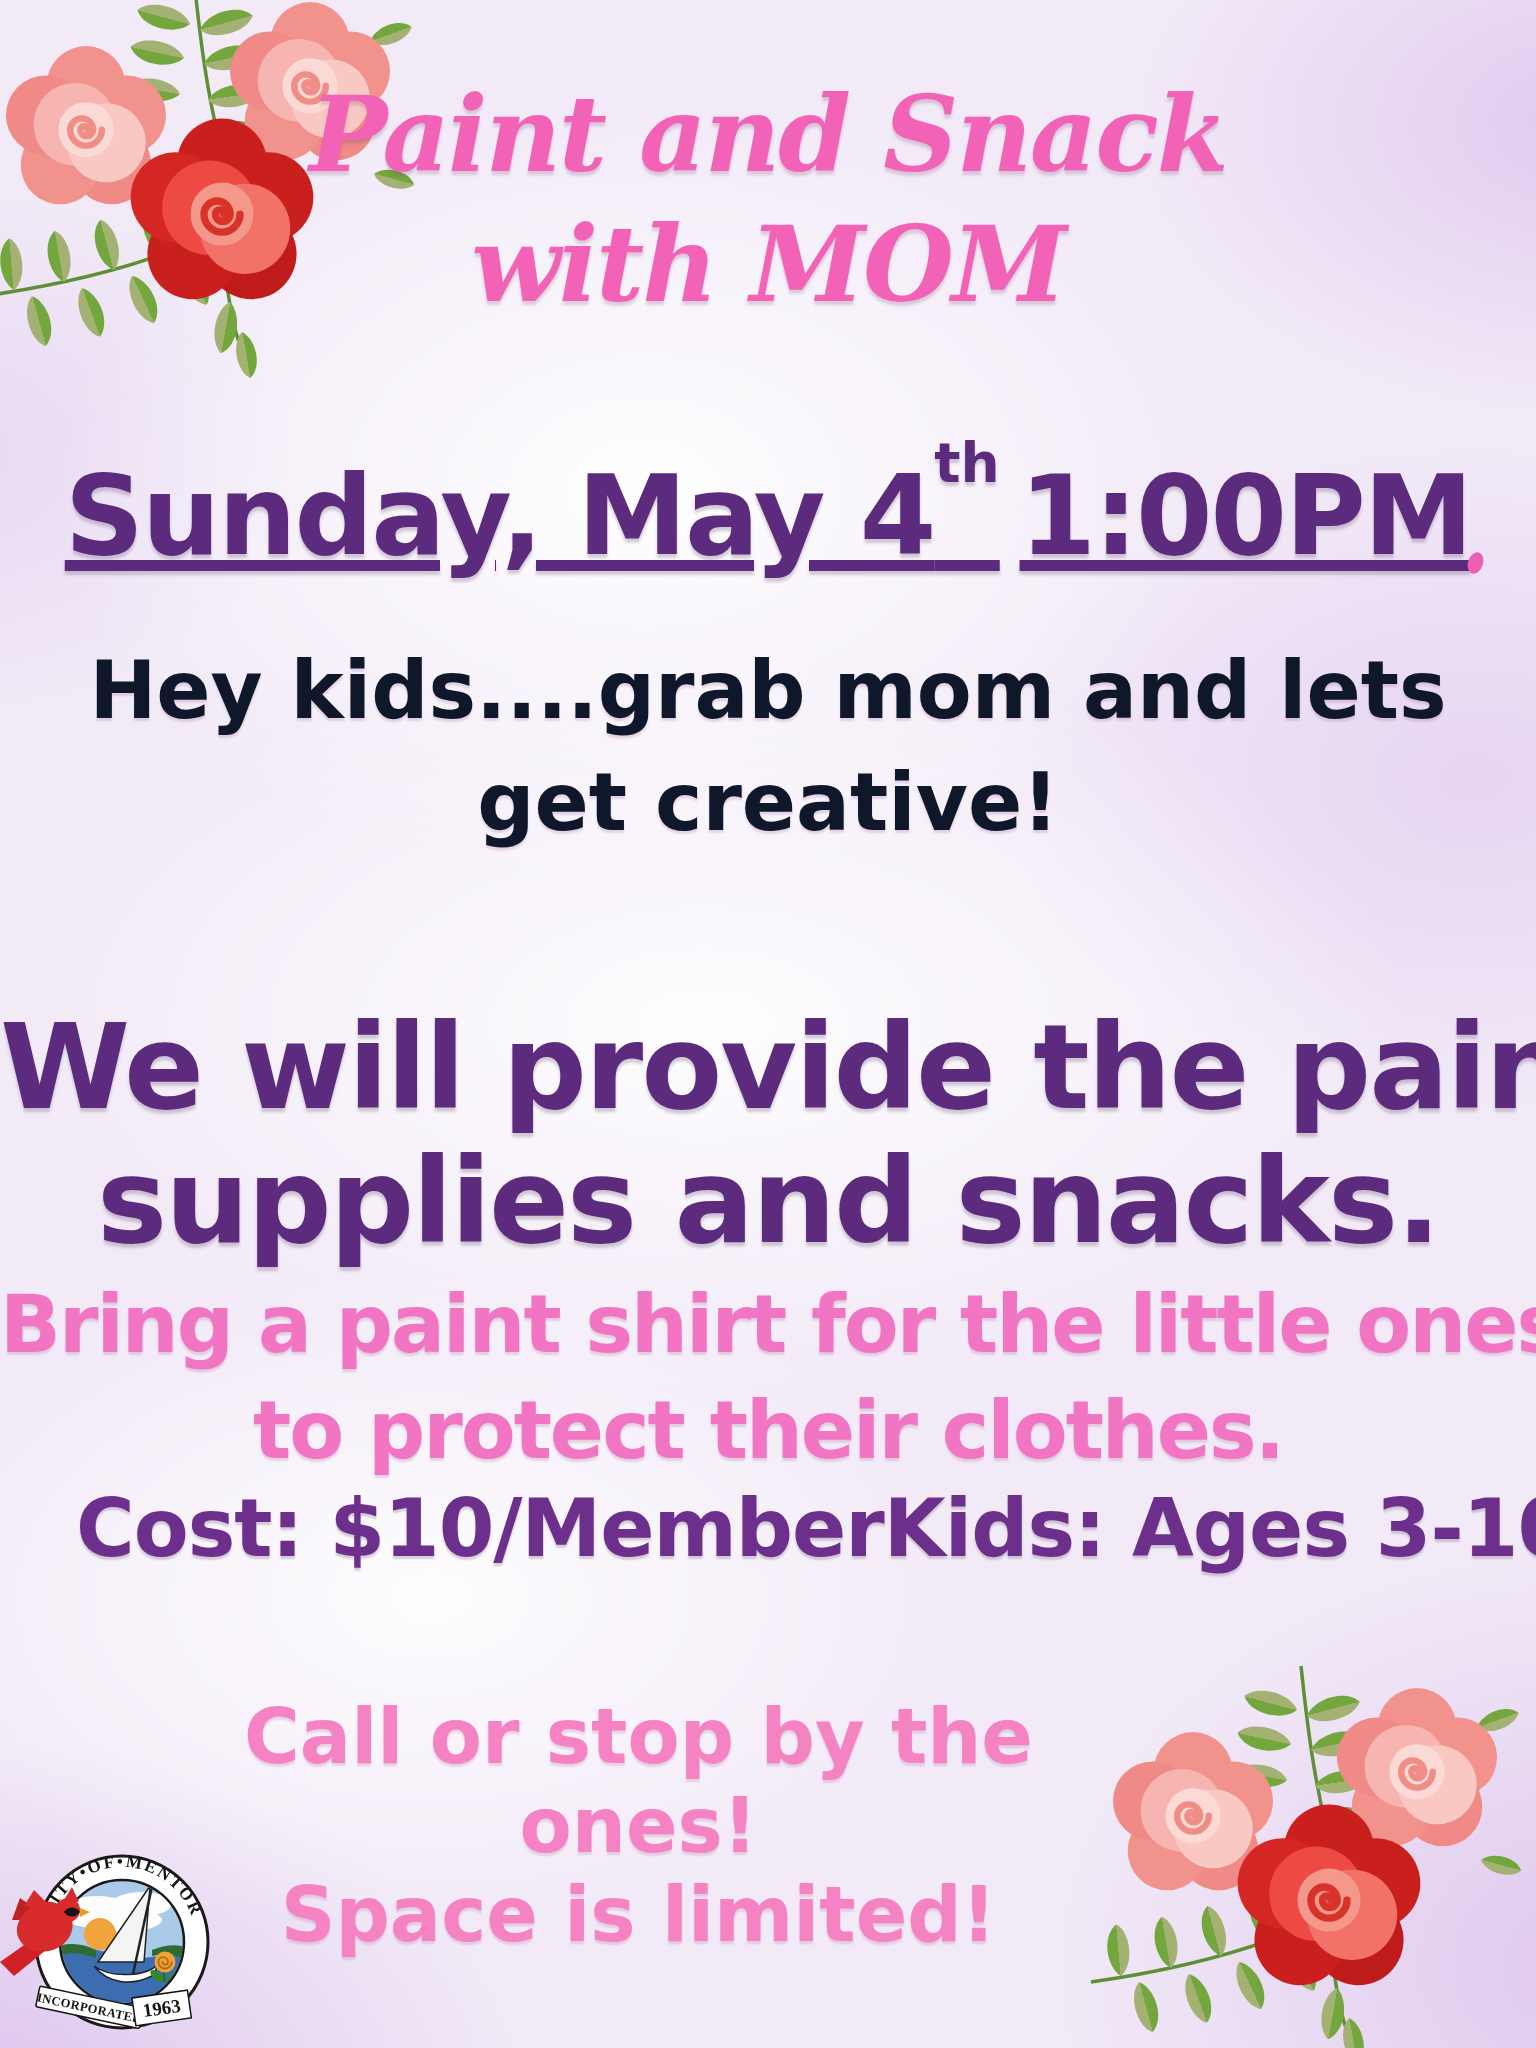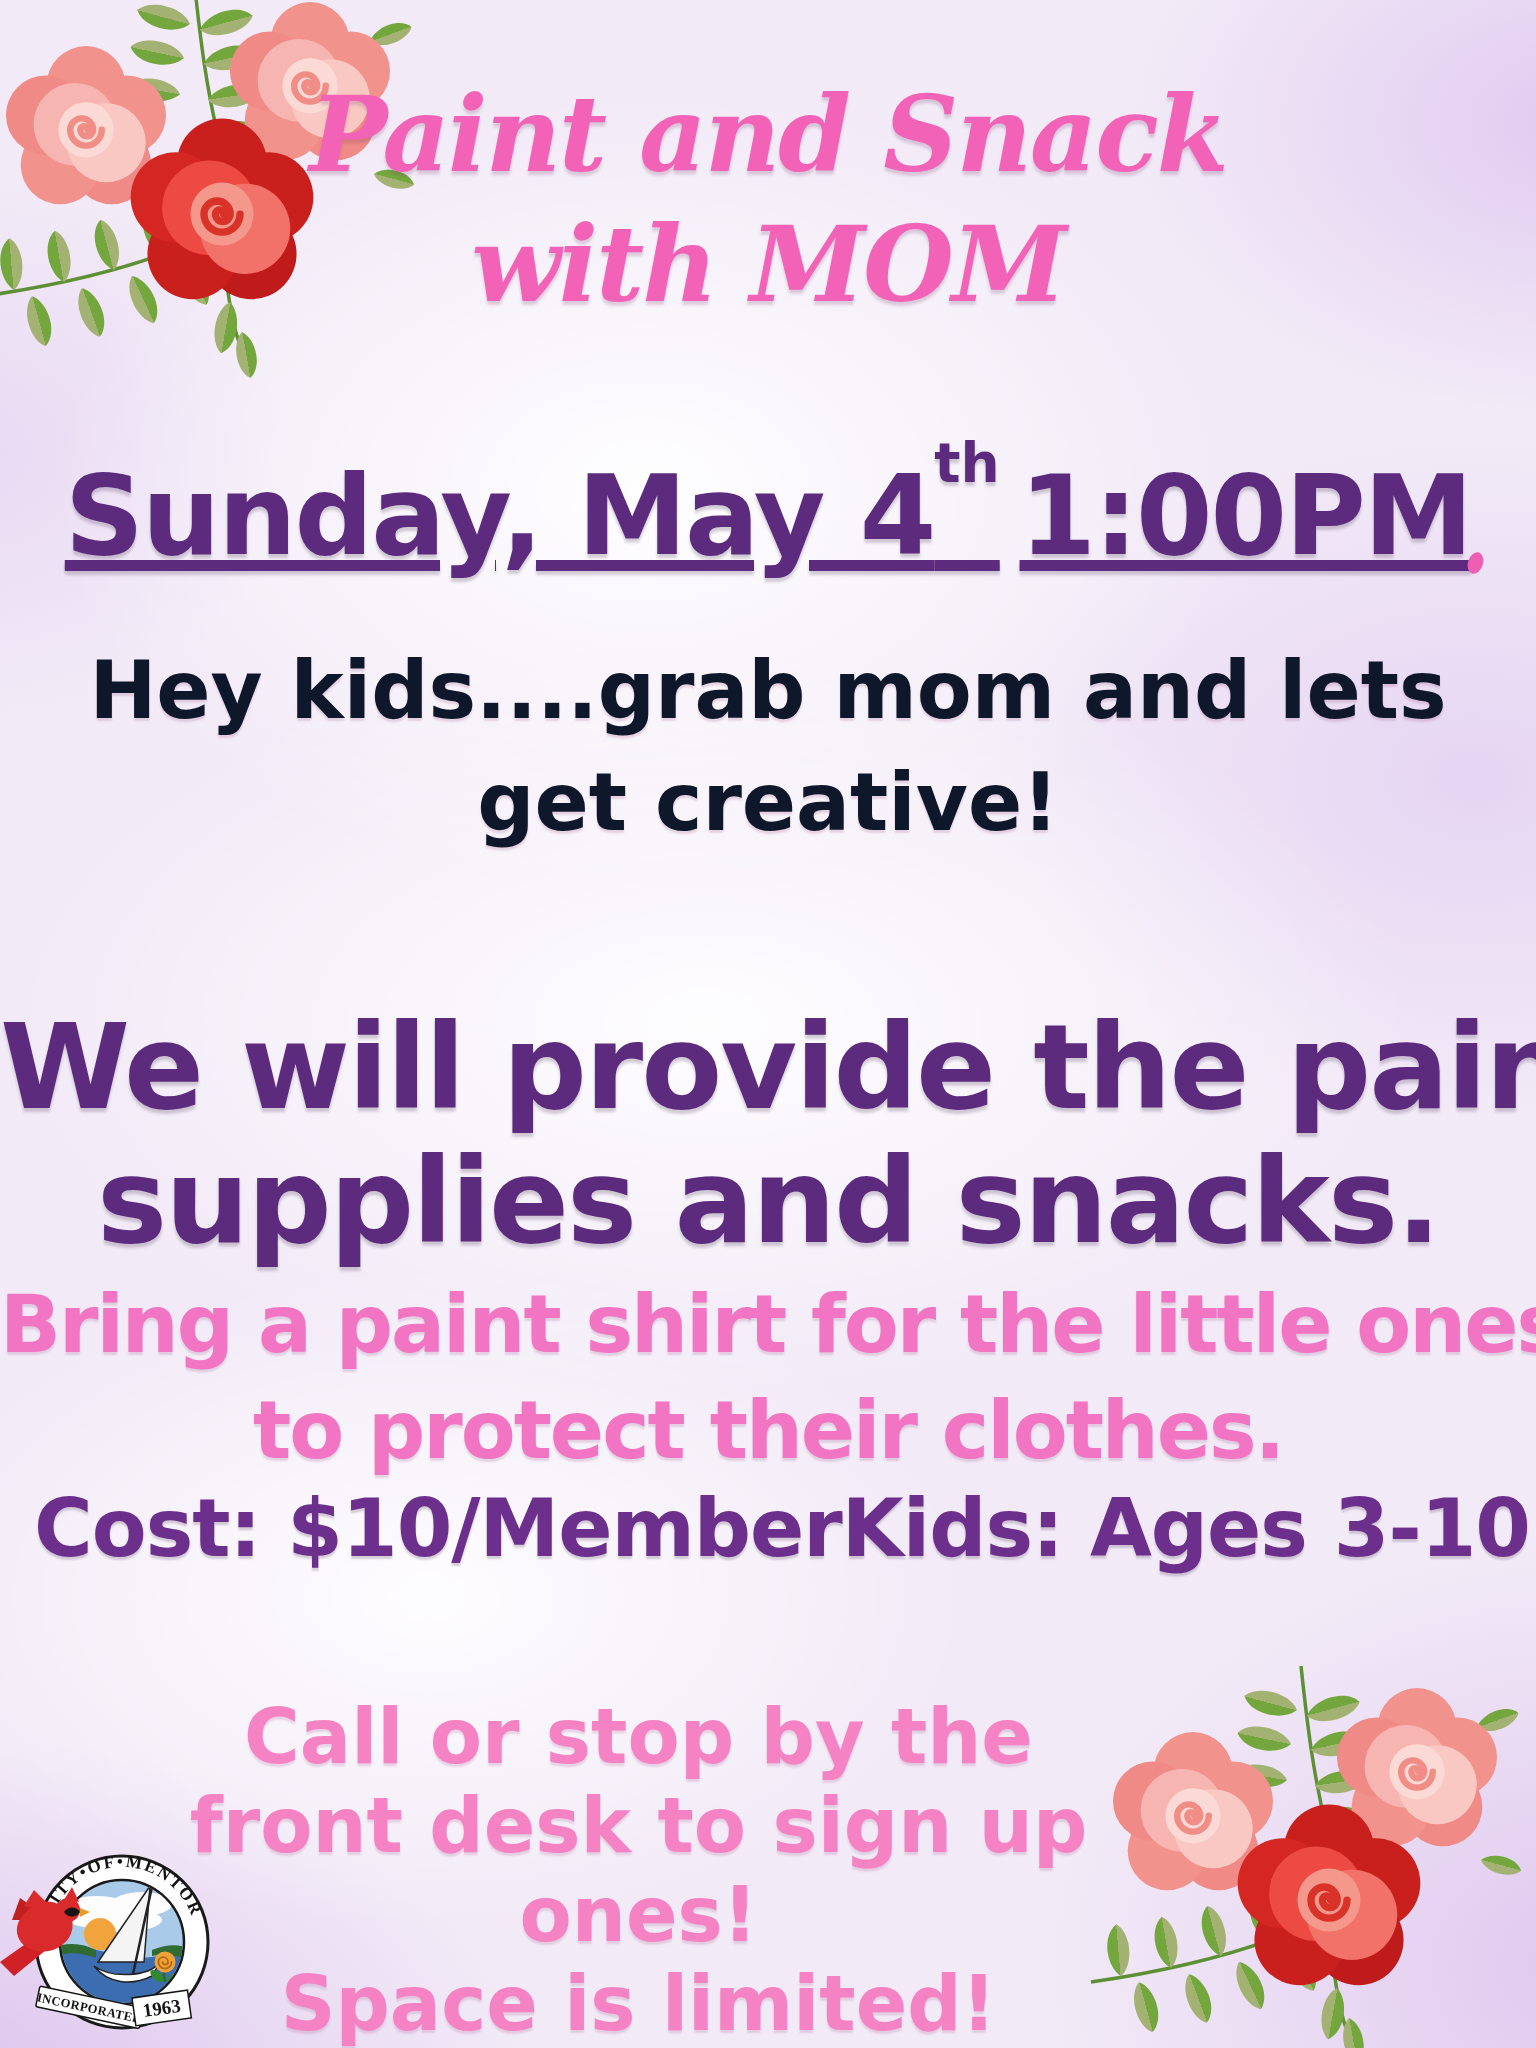--- a/index.html
+++ b/index.html
@@ -26,21 +26,21 @@
   .date sup{font-size:50%;position:relative;top:-0.62em;letter-spacing:0;}
   .date .time{margin-left:0.18em;}
   .intro{top:635px;left:0;right:0;color:#0f172a;font-weight:bold;
     font-size:80px;line-height:112px;text-shadow:0 3px 2px rgba(160,90,140,.22);}
   .provide{top:1000px;left:0;right:0;color:#5d2b7e;font-weight:bold;
     font-size:118px;line-height:134px;letter-spacing:-2px;text-shadow:0 4px 3px rgba(60,30,70,.22);}
   .bring{top:1272px;left:0;right:0;color:#f175c3;font-weight:bold;
     font-size:80px;line-height:106px;letter-spacing:-2px;text-shadow:0 3px 2px rgba(160,90,140,.22);}
   .cost-row{top:1478px;left:0;right:0;display:flex;align-items:flex-start;
     padding:0 48px 0 76px;color:#6d2f8c;font-weight:bold;font-size:80px;line-height:102px;
-    letter-spacing:-1px;text-shadow:0 3px 2px rgba(60,30,70,.2);justify-content:center;white-space:nowrap;}
+    letter-spacing:-1px;text-shadow:0 3px 2px rgba(60,30,70,.2);justify-content:flex-start;white-space:nowrap;}
   .cta{top:1692px;left:16px;width:1245px;color:#f583c3;font-weight:bold;
     font-size:76px;line-height:89px;text-shadow:0 3px 2px rgba(170,95,150,.22);}
   .cluster{overflow:visible;}
   .cluster-tl{left:-2px;top:-4px;}
   .cluster-br{left:1105px;top:1682px;}
   .seal-svg{left:2px;top:1846px;overflow:visible;}
   .speck{left:1468px;top:552px;width:15px;height:22px;border-radius:50%;
     background:#ee5fb3;transform:rotate(18deg);}
   .stem{fill:none;stroke:#5e8f35;stroke-width:3.5;}
   .seal-ring-text{font-family:"Liberation Serif",serif;font-weight:bold;
@@ -150,21 +150,20 @@
 
   <div class="abs cost-row">
     <div>
       <div>Cost: $10/Member</div>
     </div>
     <div>Kids: Ages 3-10</div>
   </div>
 
   <div class="abs center cta">
     <div>Call or stop by the</div>
-    <div>front desk to sign up</div>
     <div>ones!</div>
     <div>Space is limited!</div>
   </div>
 
   <svg class="abs seal-svg" width="240" height="200" viewBox="0 0 240 200">
     <circle cx="120" cy="96" r="86" fill="#ffffff" stroke="#1a1a1a" stroke-width="3"></circle>
     <circle cx="120" cy="96" r="62" fill="#a9cae9" stroke="#1a1a1a" stroke-width="2.5"></circle>
     <clipPath id="sealClip">
         <circle cx="120" cy="96" r="60.8"></circle>
       </clipPath>

